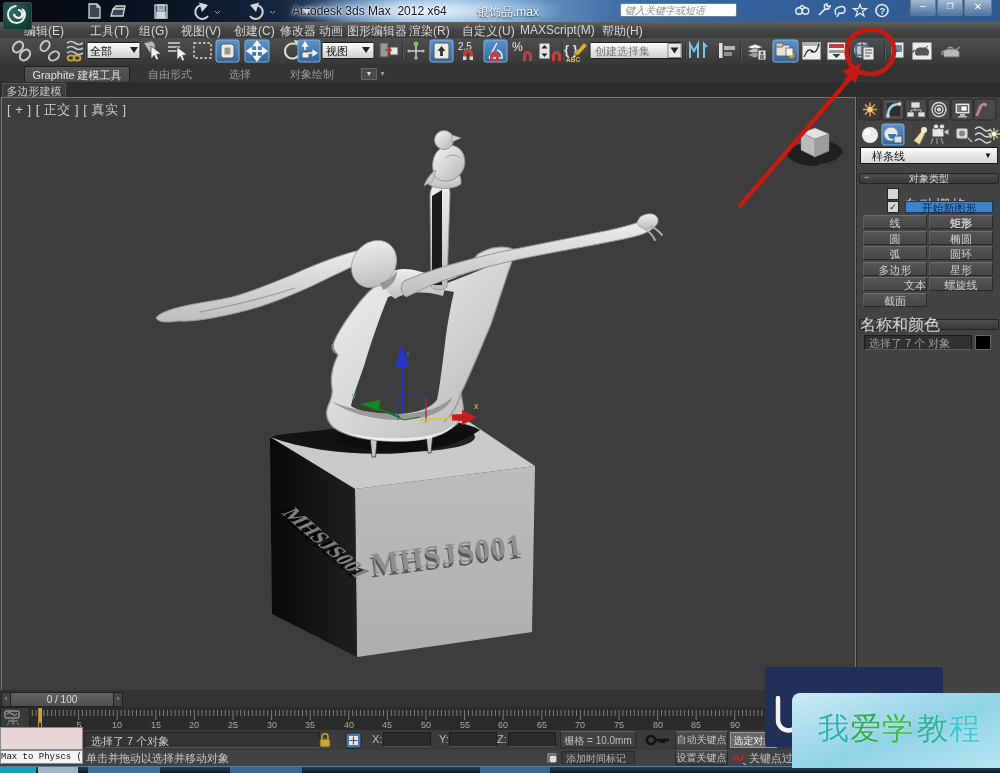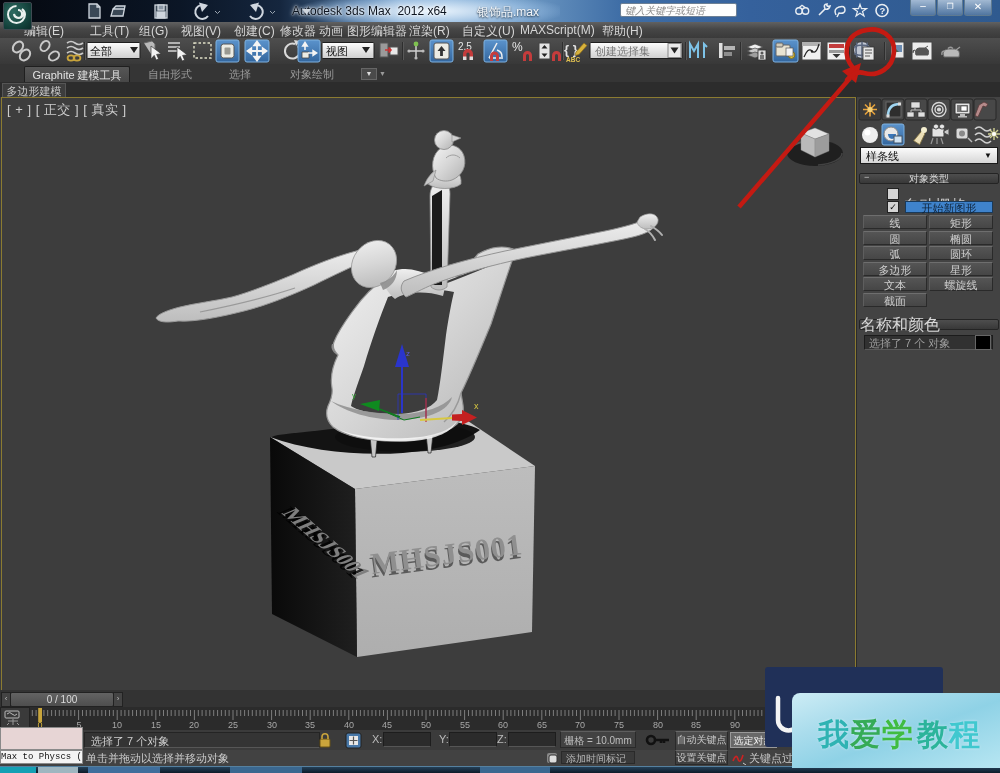--- a/index.html
+++ b/index.html
@@ -26,21 +26,21 @@
 #listener1{left:0;top:727px;width:83px;height:23px;background:#e7d5d5;border:1px solid #8a8a8a;box-sizing:border-box;}
 #listener2{left:0;top:750px;width:83px;height:14px;background:#f4f4f4;border:1px solid #8a8a8a;box-sizing:border-box;font-family:"Liberation Mono",monospace;font-size:9px;color:#111;line-height:12px;}
 #taskbar{left:0;top:766px;width:1000px;height:7px;background:linear-gradient(180deg,#28465f,#0d1b29);}
 .fld{position:absolute;background:#2b2b2b;border:1px solid #1d1d1d;border-bottom-color:#555;height:13px;}
 .pbtn{position:absolute;width:64px;height:14px;background:linear-gradient(180deg,#555,#464646);border:1px solid #2a2a2a;border-top-color:#6e6e6e;border-left-color:#5e5e5e;color:#cfcfcf;font-size:11px;text-align:center;line-height:14px;box-sizing:border-box;border-radius:1px;}
 .kbtn{position:absolute;background:linear-gradient(180deg,#4c4c4c,#3e3e3e);border:1px solid #2a2a2a;border-top-color:#686868;color:#c9c9c9;font-size:10px;text-align:center;box-sizing:border-box;}
 .sl{position:absolute;font-size:11px;color:#bbb;}
 #wmnavy{left:765px;top:667px;width:178px;height:80px;background:#203058;border-radius:3px;}
 #wmblue{left:792px;top:693px;width:208px;height:75px;border-radius:8px 0 0 0;
  background:linear-gradient(160deg,#cdecf5 0%,#a9dcec 30%,#8fd2e6 55%,#b7e6f2 100%);}
-#wmtxt{position:absolute;left:26px;top:21px;font-size:31px;font-weight:bold;letter-spacing:1px;white-space:nowrap;text-shadow:0 0 3px rgba(255,255,255,.45);}
+#wmtxt{position:absolute;left:26px;top:15px;font-size:31px;font-weight:normal;letter-spacing:1px;white-space:nowrap;text-shadow:0 0 3px rgba(255,255,255,.45);}
 #wmurl{position:absolute;left:0;top:46px;width:200px;text-align:center;font-size:20px;font-weight:bold;color:#3aae54;}
 </style></head>
 <body>
 <div id="titlebar" class="abs">
  <div style="position:absolute;left:300px;top:-6px;width:260px;height:34px;background:radial-gradient(ellipse at 50% 50%,rgba(240,248,255,.95),rgba(170,205,240,.45) 55%,rgba(0,0,0,0) 75%);"></div>
  <div style="position:absolute;left:292px;top:4px;font-size:12px;color:#0c1420;text-shadow:0 0 4px #fff,0 0 2px #fff;">Autodesk 3ds Max&nbsp; 2012 x64</div>
  <div style="position:absolute;left:477px;top:4px;font-size:12px;color:#f2f6fa;text-shadow:0 1px 2px #123;">银饰品.max</div>
  <svg style="position:absolute;left:80px;top:1px;" width="240" height="20" viewBox="0 0 240 20">
   <g stroke="#cfd6de" fill="none" stroke-width="1.3">
    <path d="M9 3 h8 l3 3 v11 h-11 z" fill="#3a4856"></path>
@@ -448,44 +448,44 @@
         </g>
         <circle r="2" fill="#fff"></circle>
       </g>
   <defs>
         <linearGradient id="pblue" x1="0" y1="0" x2="0" y2="1">
           <stop offset="0" stop-color="#5b93cc"></stop>
           <stop offset="1" stop-color="#33669e"></stop>
         </linearGradient>
       </defs>
  </svg>
- <div style="position:absolute;left:3px;top:50px;width:138px;height:17px;background:linear-gradient(180deg,#fbfbfb,#d6d6d6);border:1px solid #1a1a1a;font-size:11px;color:#111;line-height:16px;padding-left:5px;box-sizing:border-box;">样条线
+ <div style="position:absolute;left:3px;top:50px;width:138px;height:17px;background:linear-gradient(180deg,#fbfbfb,#d6d6d6);border:1px solid #1a1a1a;font-size:11px;color:#111;line-height:16px;padding-left:11px;box-sizing:border-box;">样条线
   <span style="position:absolute;right:5px;top:0px;color:#111;font-size:8px;">▼</span>
  </div>
  
  <div style="position:absolute;left:2px;top:76px;width:140px;height:11px;background:linear-gradient(180deg,#4e4e4e,#383838);border:1px solid #242424;border-radius:2px;box-sizing:border-box;">
   <span style="position:absolute;left:4px;top:-2px;color:#ccc;font-size:9px;">−</span>
   <div style="text-align:center;color:#d8d8d8;font-size:10px;line-height:9px;">对象类型</div>
  </div>
  <div style="position:absolute;left:30px;top:91px;width:10px;height:10px;background:#d4d4d4;border:1px solid #222;"></div>
  <div style="position:absolute;left:46px;top:99px;color:#c9c9c9;font-size:16px;">自动栅格</div>
  <div style="position:absolute;left:30px;top:104px;width:10px;height:10px;background:#d4d4d4;border:1px solid #222;color:#111;font-size:9px;line-height:10px;text-align:center;">✓</div>
  <div style="position:absolute;left:48px;top:104px;width:88px;height:12px;background:#3f83cc;border:1px solid #1a3a5a;color:#10253c;font-size:11px;text-align:center;line-height:12px;box-sizing:border-box;">开始新图形</div>
- <div class="pbtn" style="left:6px;top:118px;">线</div><div class="pbtn" style="left:72px;top:118px;">矩形</div>
+ <div class="pbtn" style="left:6px;top:118px;">线</div><div class="pbtn" style="left:72px;top:118px;font-weight:bold;">矩形</div>
  <div class="pbtn" style="left:6px;top:133.5px;">圆</div><div class="pbtn" style="left:72px;top:133.5px;">椭圆</div>
  <div class="pbtn" style="left:6px;top:149px;">弧</div><div class="pbtn" style="left:72px;top:149px;">圆环</div>
  <div class="pbtn" style="left:6px;top:164.5px;">多边形</div><div class="pbtn" style="left:72px;top:164.5px;">星形</div>
- <div class="pbtn" style="left:6px;top:180px;">文本</div><div class="pbtn" style="left:72px;top:180px;">螺旋线</div>
+ <div class="pbtn" style="left:6px;top:180px;text-align:right;">文本</div><div class="pbtn" style="left:72px;top:180px;">螺旋线</div>
  <div class="pbtn" style="left:6px;top:195.5px;">截面</div>
  
  <div style="position:absolute;left:2px;top:222px;width:140px;height:11px;background:linear-gradient(180deg,#4e4e4e,#383838);border:1px solid #242424;border-radius:2px;box-sizing:border-box;">
   <span style="position:absolute;left:4px;top:-2px;color:#ccc;font-size:9px;">−</span>
   <div style="text-align:left;color:#d8d8d8;font-size:16px;line-height:9px;">名称和颜色</div>
  </div>
- <div style="position:absolute;left:7px;top:238px;width:129px;height:15px;background:#313131;border:1px solid #1c1c1c;border-bottom-color:#5a5a5a;color:#9f9f9f;font-size:11px;line-height:15px;padding-left:4px;box-sizing:border-box;">选择了 7 个 对象</div>
+ <div style="position:absolute;left:7px;top:238px;width:108px;height:15px;background:#313131;border:1px solid #1c1c1c;border-bottom-color:#5a5a5a;color:#9f9f9f;font-size:11px;line-height:15px;padding-left:4px;box-sizing:border-box;">选择了 7 个 对象</div>
  <div style="position:absolute;left:118px;top:238px;width:16px;height:15px;background:#000;border:1px solid #666;box-sizing:border-box;"></div>
 </div>
 <div id="timeslider" class="abs">
  <div style="position:absolute;left:1px;top:2px;width:8px;height:13px;background:#444;border:1px solid #222;color:#bbb;font-size:8px;line-height:12px;text-align:center;">‹</div>
  <div id="tshandle">0 / 100</div>
  <div style="position:absolute;left:113px;top:2px;width:8px;height:13px;background:#444;border:1px solid #222;color:#bbb;font-size:8px;line-height:12px;text-align:center;">›</div>
 </div>
 <div id="ruler" class="abs">
  <svg width="856" height="23" viewBox="0 0 856 23">
       <path d="M32.3 3 V9 M36.1 3 V9 M40.0 3 V13 M43.9 3 V9 M47.7 3 V9 M51.6 3 V9 M55.4 3 V9 M59.3 3 V9 M63.2 3 V9 M67.0 3 V9 M70.9 3 V9 M74.7 3 V9 M78.6 3 V13 M82.5 3 V9 M86.3 3 V9 M90.2 3 V9 M94.0 3 V9 M97.9 3 V9 M101.8 3 V9 M105.6 3 V9 M109.5 3 V9 M113.3 3 V9 M117.2 3 V13 M121.1 3 V9 M124.9 3 V9 M128.8 3 V9 M132.6 3 V9 M136.5 3 V9 M140.4 3 V9 M144.2 3 V9 M148.1 3 V9 M151.9 3 V9 M155.8 3 V13 M159.7 3 V9 M163.5 3 V9 M167.4 3 V9 M171.2 3 V9 M175.1 3 V9 M179.0 3 V9 M182.8 3 V9 M186.7 3 V9 M190.5 3 V9 M194.4 3 V13 M198.3 3 V9 M202.1 3 V9 M206.0 3 V9 M209.8 3 V9 M213.7 3 V9 M217.6 3 V9 M221.4 3 V9 M225.3 3 V9 M229.1 3 V9 M233.0 3 V13 M236.9 3 V9 M240.7 3 V9 M244.6 3 V9 M248.4 3 V9 M252.3 3 V9 M256.2 3 V9 M260.0 3 V9 M263.9 3 V9 M267.7 3 V9 M271.6 3 V13 M275.5 3 V9 M279.3 3 V9 M283.2 3 V9 M287.0 3 V9 M290.9 3 V9 M294.8 3 V9 M298.6 3 V9 M302.5 3 V9 M306.3 3 V9 M310.2 3 V13 M314.1 3 V9 M317.9 3 V9 M321.8 3 V9 M325.6 3 V9 M329.5 3 V9 M333.4 3 V9 M337.2 3 V9 M341.1 3 V9 M344.9 3 V9 M348.8 3 V13 M352.7 3 V9 M356.5 3 V9 M360.4 3 V9 M364.2 3 V9 M368.1 3 V9 M372.0 3 V9 M375.8 3 V9 M379.7 3 V9 M383.5 3 V9 M387.4 3 V13 M391.3 3 V9 M395.1 3 V9 M399.0 3 V9 M402.8 3 V9 M406.7 3 V9 M410.6 3 V9 M414.4 3 V9 M418.3 3 V9 M422.1 3 V9 M426.0 3 V13 M429.9 3 V9 M433.7 3 V9 M437.6 3 V9 M441.4 3 V9 M445.3 3 V9 M449.2 3 V9 M453.0 3 V9 M456.9 3 V9 M460.7 3 V9 M464.6 3 V13 M468.5 3 V9 M472.3 3 V9 M476.2 3 V9 M480.0 3 V9 M483.9 3 V9 M487.8 3 V9 M491.6 3 V9 M495.5 3 V9 M499.3 3 V9 M503.2 3 V13 M507.1 3 V9 M510.9 3 V9 M514.8 3 V9 M518.6 3 V9 M522.5 3 V9 M526.4 3 V9 M530.2 3 V9 M534.1 3 V9 M537.9 3 V9 M541.8 3 V13 M545.7 3 V9 M549.5 3 V9 M553.4 3 V9 M557.2 3 V9 M561.1 3 V9 M565.0 3 V9 M568.8 3 V9 M572.7 3 V9 M576.5 3 V9 M580.4 3 V13 M584.3 3 V9 M588.1 3 V9 M592.0 3 V9 M595.8 3 V9 M599.7 3 V9 M603.6 3 V9 M607.4 3 V9 M611.3 3 V9 M615.1 3 V9 M619.0 3 V13 M622.9 3 V9 M626.7 3 V9 M630.6 3 V9 M634.4 3 V9 M638.3 3 V9 M642.2 3 V9 M646.0 3 V9 M649.9 3 V9 M653.7 3 V9 M657.6 3 V13 M661.5 3 V9 M665.3 3 V9 M669.2 3 V9 M673.0 3 V9 M676.9 3 V9 M680.8 3 V9 M684.6 3 V9 M688.5 3 V9 M692.3 3 V9 M696.2 3 V13 M700.1 3 V9 M703.9 3 V9 M707.8 3 V9 M711.6 3 V9 M715.5 3 V9 M719.4 3 V9 M723.2 3 V9 M727.1 3 V9 M730.9 3 V9 M734.8 3 V13 M738.7 3 V9 M742.5 3 V9 M746.4 3 V9 M750.2 3 V9 M754.1 3 V9 M758.0 3 V9 M761.8 3 V9 M765.7 3 V9 M769.5 3 V9 M773.4 3 V13 M777.3 3 V9 M781.1 3 V9 M785.0 3 V9 M788.8 3 V9 M792.7 3 V9 M796.6 3 V9 M800.4 3 V9 M804.3 3 V9 M808.1 3 V9 M812.0 3 V13 M815.9 3 V9 M819.7 3 V9 M823.6 3 V9 M827.4 3 V9 M831.3 3 V9 M835.2 3 V9 M839.0 3 V9 M842.9 3 V9 M846.7 3 V9 M850.6 3 V13" stroke="#7d7d7d" stroke-width="1"></path>

